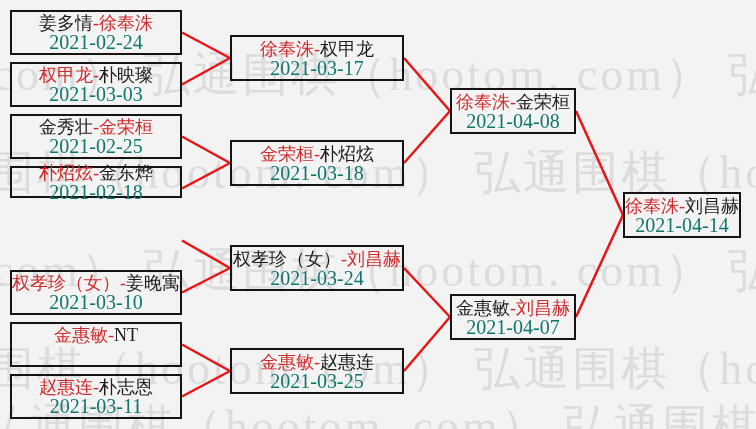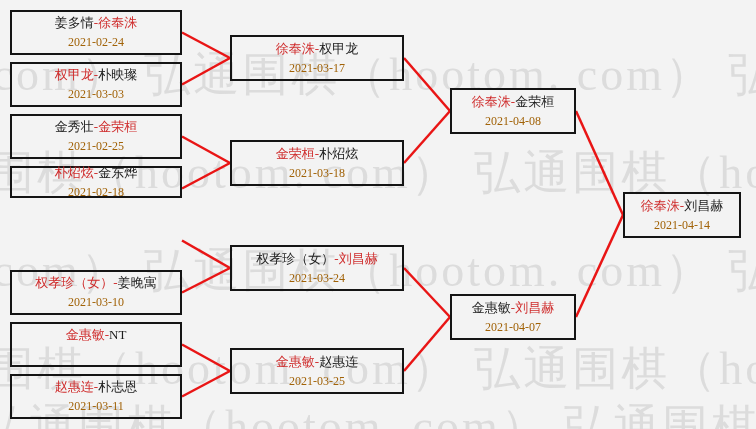--- a/index.html
+++ b/index.html
@@ -5,22 +5,22 @@
   html,body{margin:0;padding:0;background:#f3f3f3}
   .stage{position:relative;width:756px;height:429px;background:#f3f3f3;overflow:hidden;
          font-family:"Liberation Serif","DejaVu Serif",serif}
   .wm{position:absolute;white-space:nowrap;font-size:46px;letter-spacing:3px;
       color:#dcdcdc;user-select:none;pointer-events:none}
   svg.lines{position:absolute;left:0;top:0}
   .cline{stroke:#e91515;stroke-width:2.5;fill:none}
   .box{position:absolute;border:2.5px solid #141414;box-sizing:border-box;
        display:flex;flex-direction:column;align-items:center;justify-content:center;
        text-align:center;background:transparent}
-  .pair{font-size:13px;line-height:20px;color:#1c1c1c;white-space:nowrap}
-  .date{font-size:12px;line-height:19px;min-height:19px;color:#a16207;white-space:nowrap}
+  .pair{font-size:18px;line-height:20px;color:#1c1c1c;white-space:nowrap}
+  .date{font-size:20px;line-height:19px;min-height:19px;color:#0f766e;white-space:nowrap}
   .winner{color:#cf2b2b}
   .dash{color:#cf2b2b}
 </style>
 </head>
 <body>
 
 <div class="stage">
 
   <div class="wm" style="left:-440px;top:44px">弘通围棋（hootom. com） 弘通围棋（hootom. com） 弘通围棋（hootom. com）</div>
   <div class="wm" style="left:-110px;top:142px">弘通围棋（hootom. com） 弘通围棋（hootom. com） 弘通围棋（hootom. com）</div>

